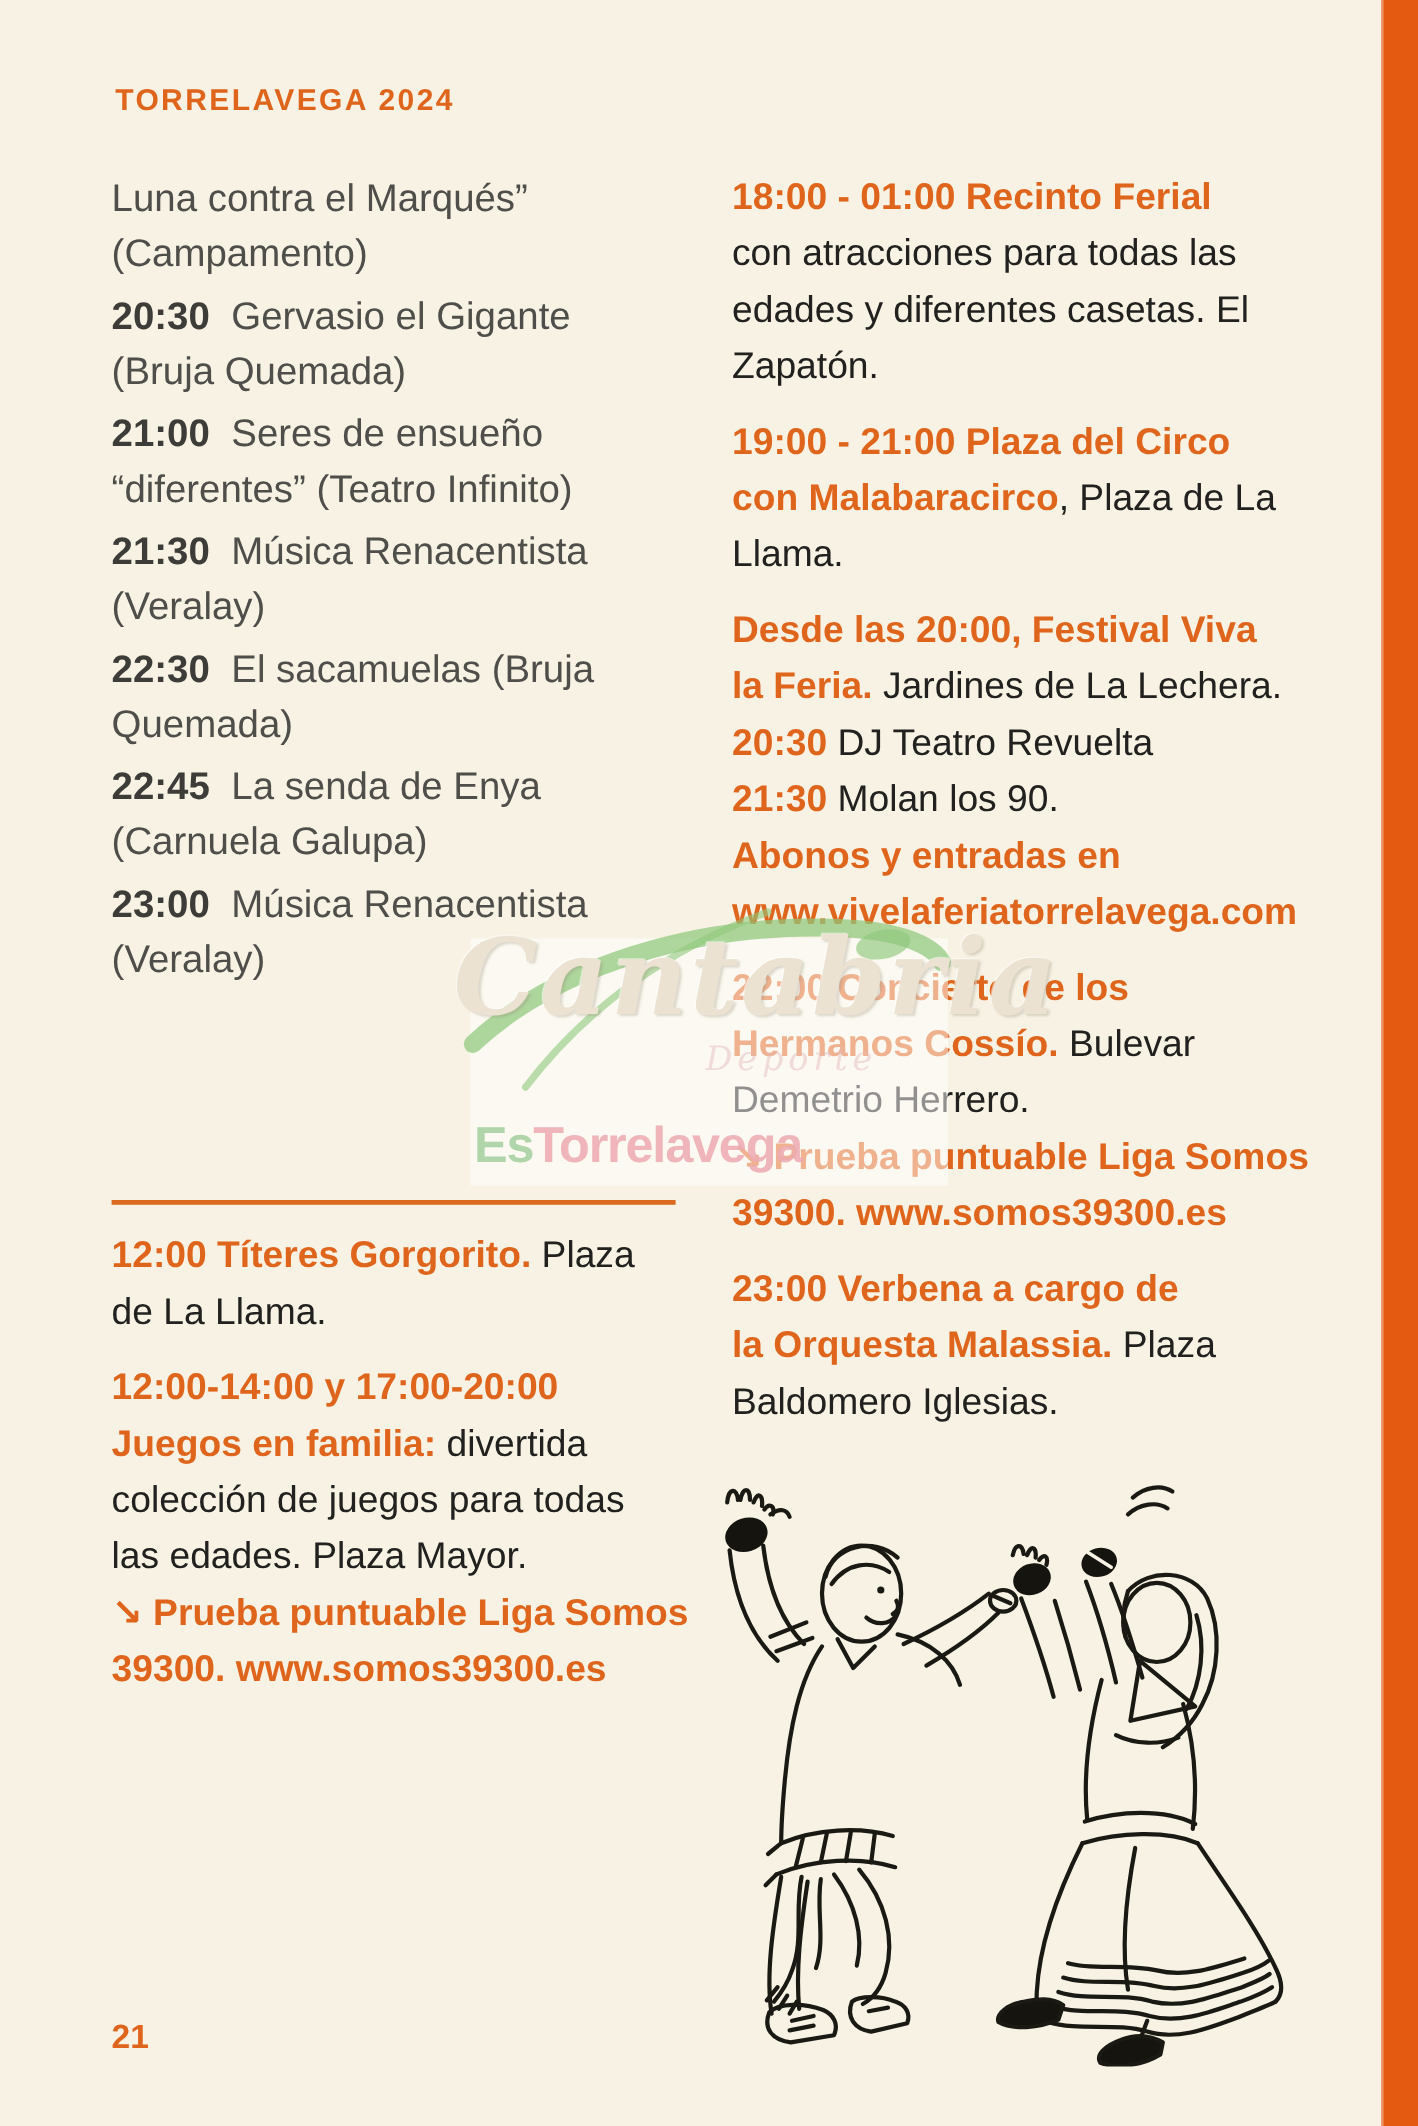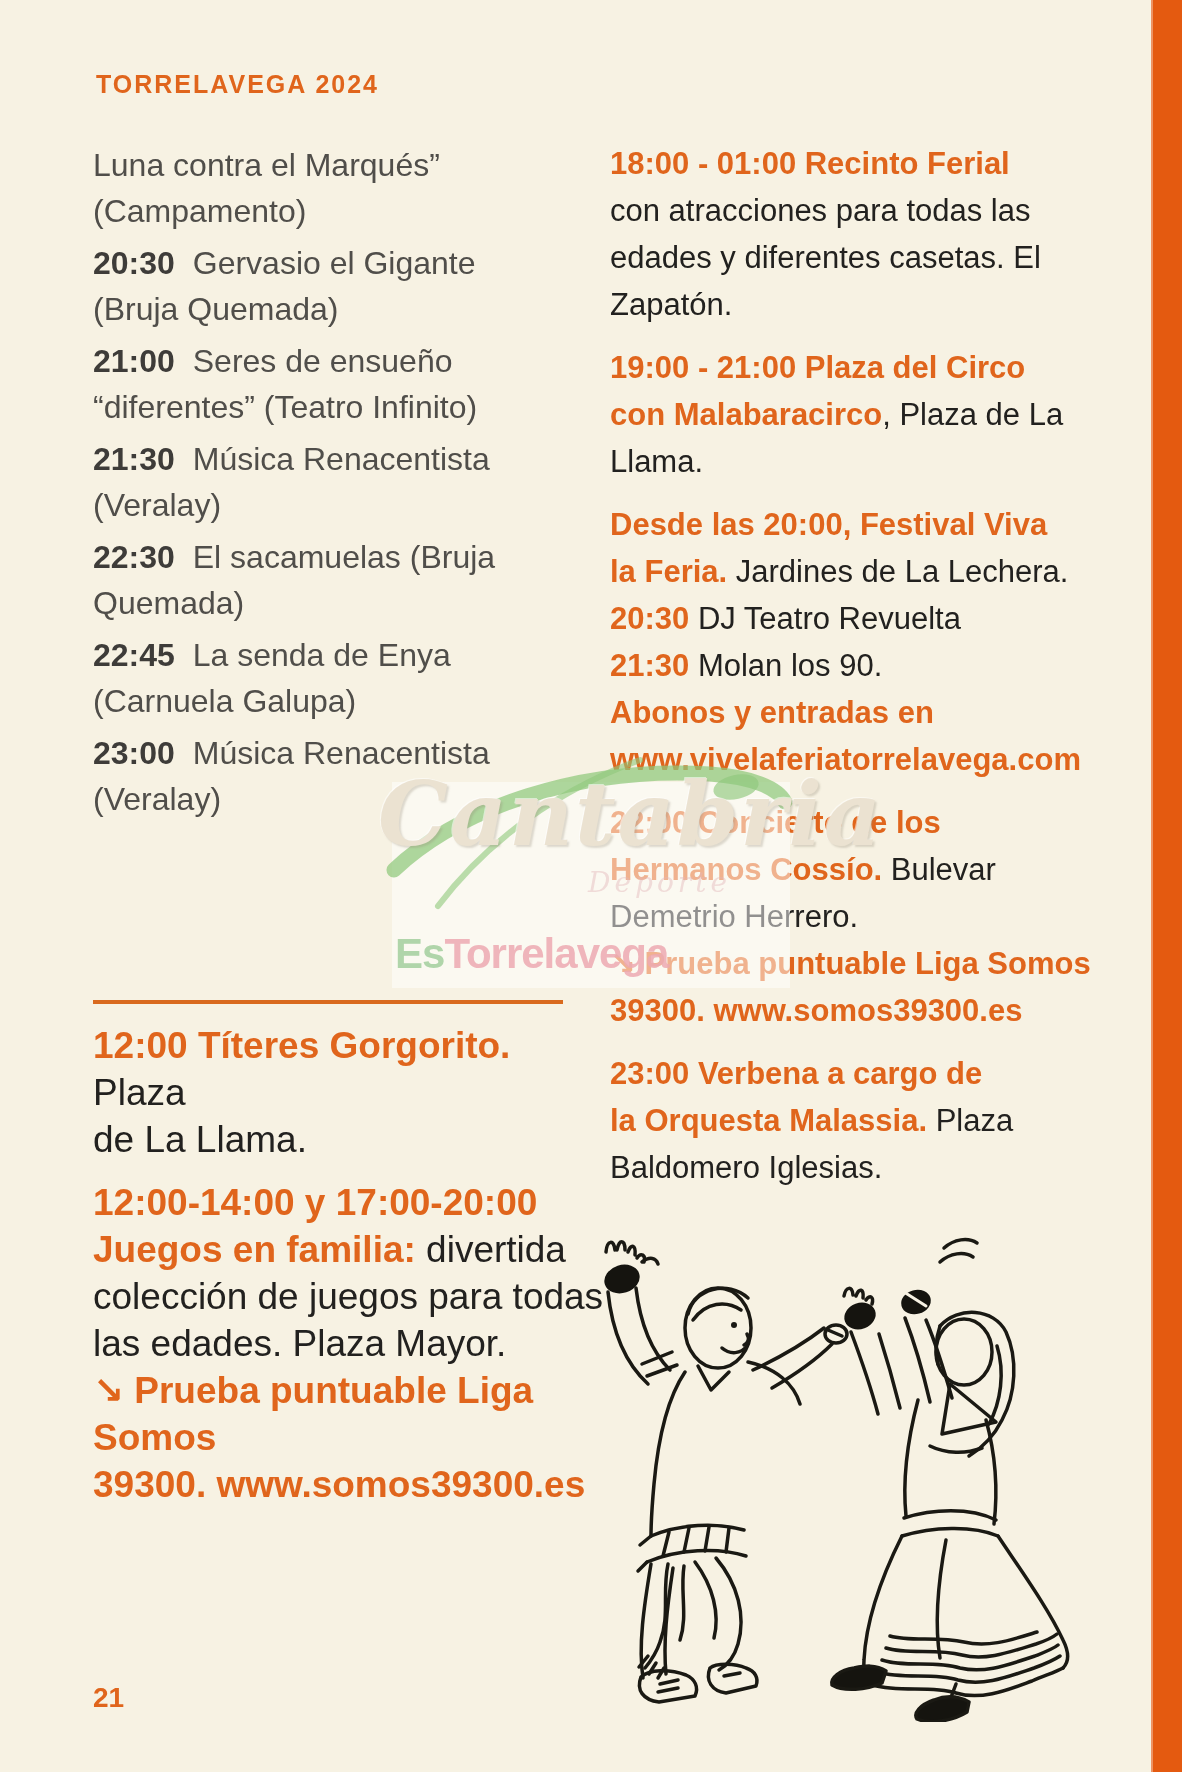--- a/index.html
+++ b/index.html
@@ -7,21 +7,21 @@
     width:1182px;height:1772px;position:relative;overflow:hidden;
     background:#f7f2e3;
     font-family:"Liberation Sans","DejaVu Sans",sans-serif;
     -webkit-font-smoothing:antialiased;
   }
   .orange-band{position:absolute;right:0;top:0;width:29px;height:1772px;background:#e45a10;border-left:2px solid rgba(255,255,255,.35);z-index:3;}
   .header{position:absolute;left:96px;top:70px;margin:0;font-size:25px;font-weight:700;letter-spacing:2px;color:#e0651c;z-index:2;}
   .para{margin:0;white-space:pre-line;}
   .col-left-schedule{position:absolute;left:93px;top:142px;width:480px;font-size:32px;line-height:46px;z-index:1;}
   .col-left-schedule .para{margin-bottom:6px;}
-  .col-left-events{position:absolute;left:93px;top:1022px;width:520px;font-size:37px;line-height:47px;z-index:1;}
+  .col-left-events{position:absolute;left:93px;top:1022px;width:520px;font-size:31px;line-height:47px;z-index:1;}
   .col-left-events .para{margin-bottom:16px;}
   .col-right-events{position:absolute;left:610px;top:140px;width:515px;font-size:31px;line-height:47px;z-index:1;}
   .col-right-events .para{margin-bottom:16px;}
   .s-time{font-weight:700;color:#3e3c39;margin-right:9px;}
   .s-gray{color:#504e4a;}
   .s-dark{color:#22211f;}
   .s-orange{font-weight:700;color:#e0651c;}
   .divider{position:absolute;left:93px;top:1000px;width:470px;height:0;border:none;border-top:4px solid #d96a1e;margin:0;z-index:1;}
   .page-number{position:absolute;left:93px;top:1682px;font-size:28px;font-weight:700;color:#e0651c;z-index:2;}
   

